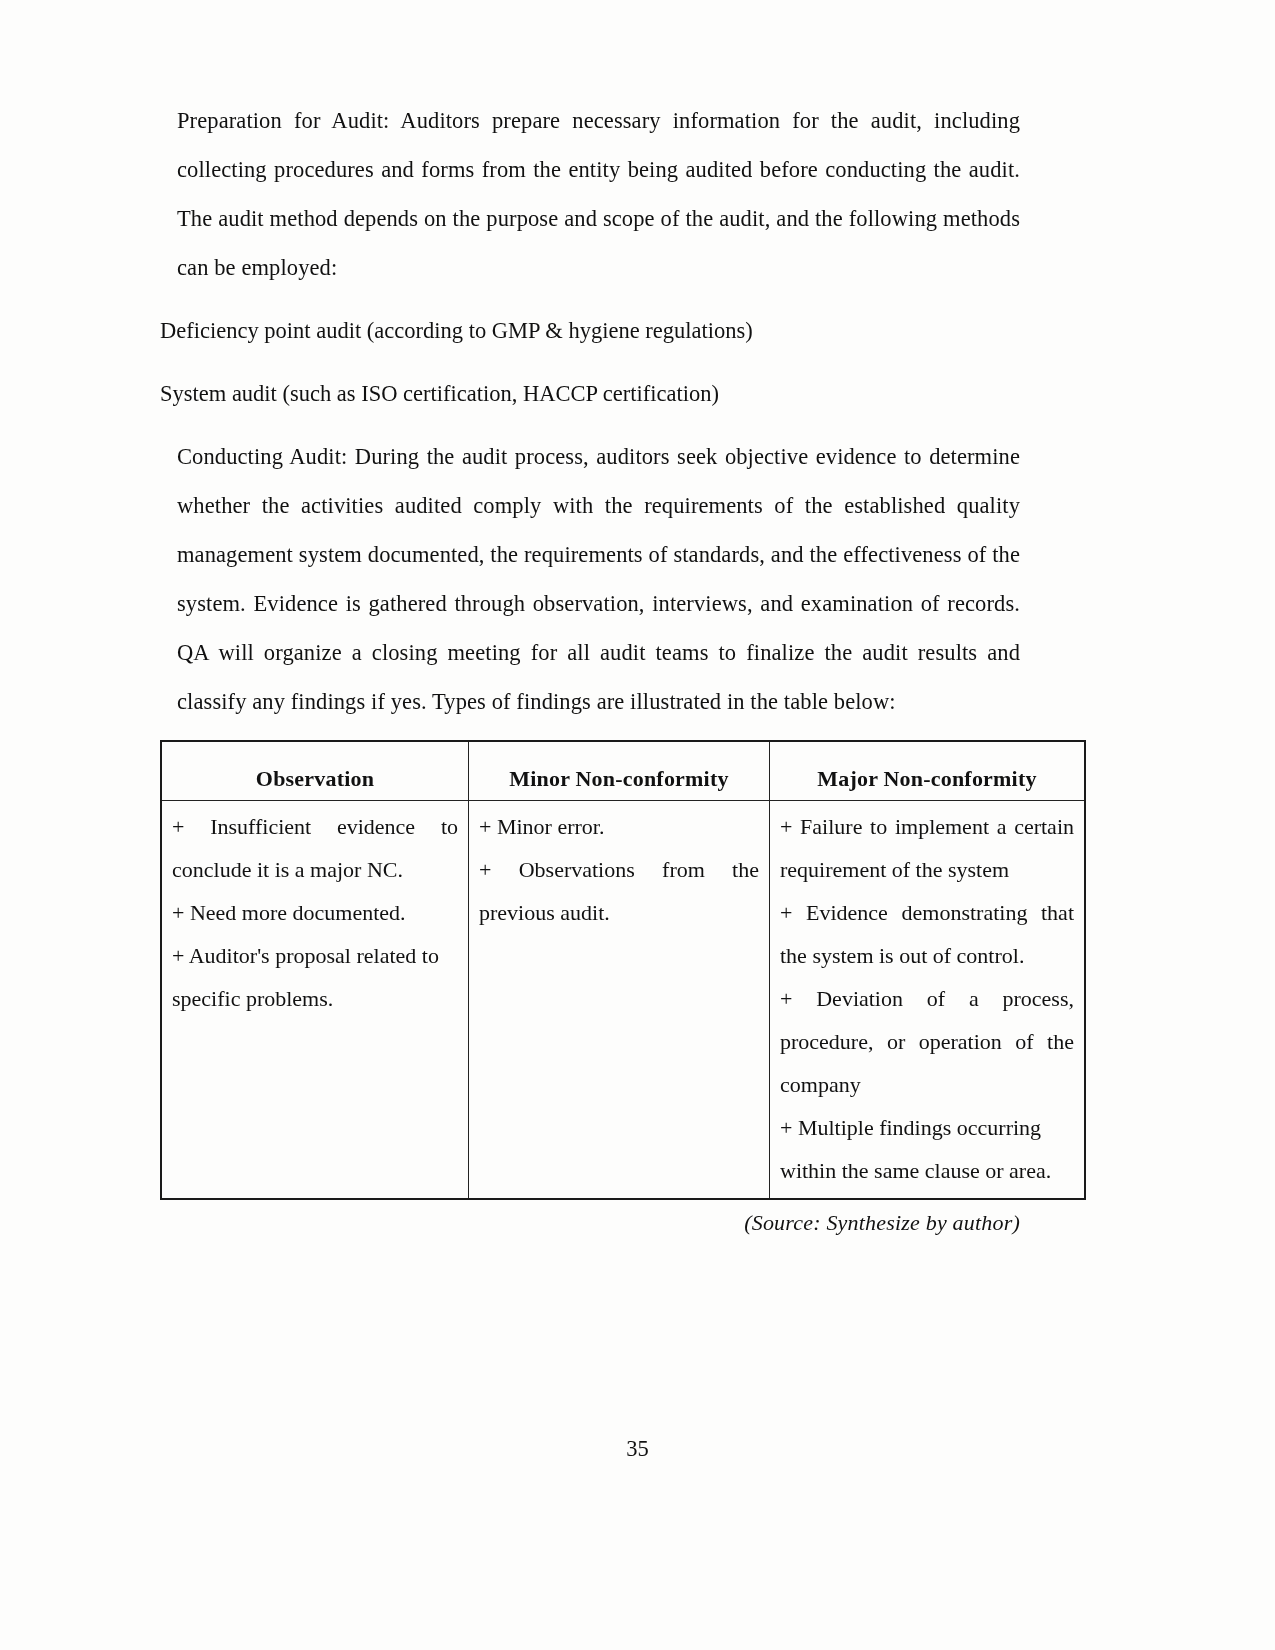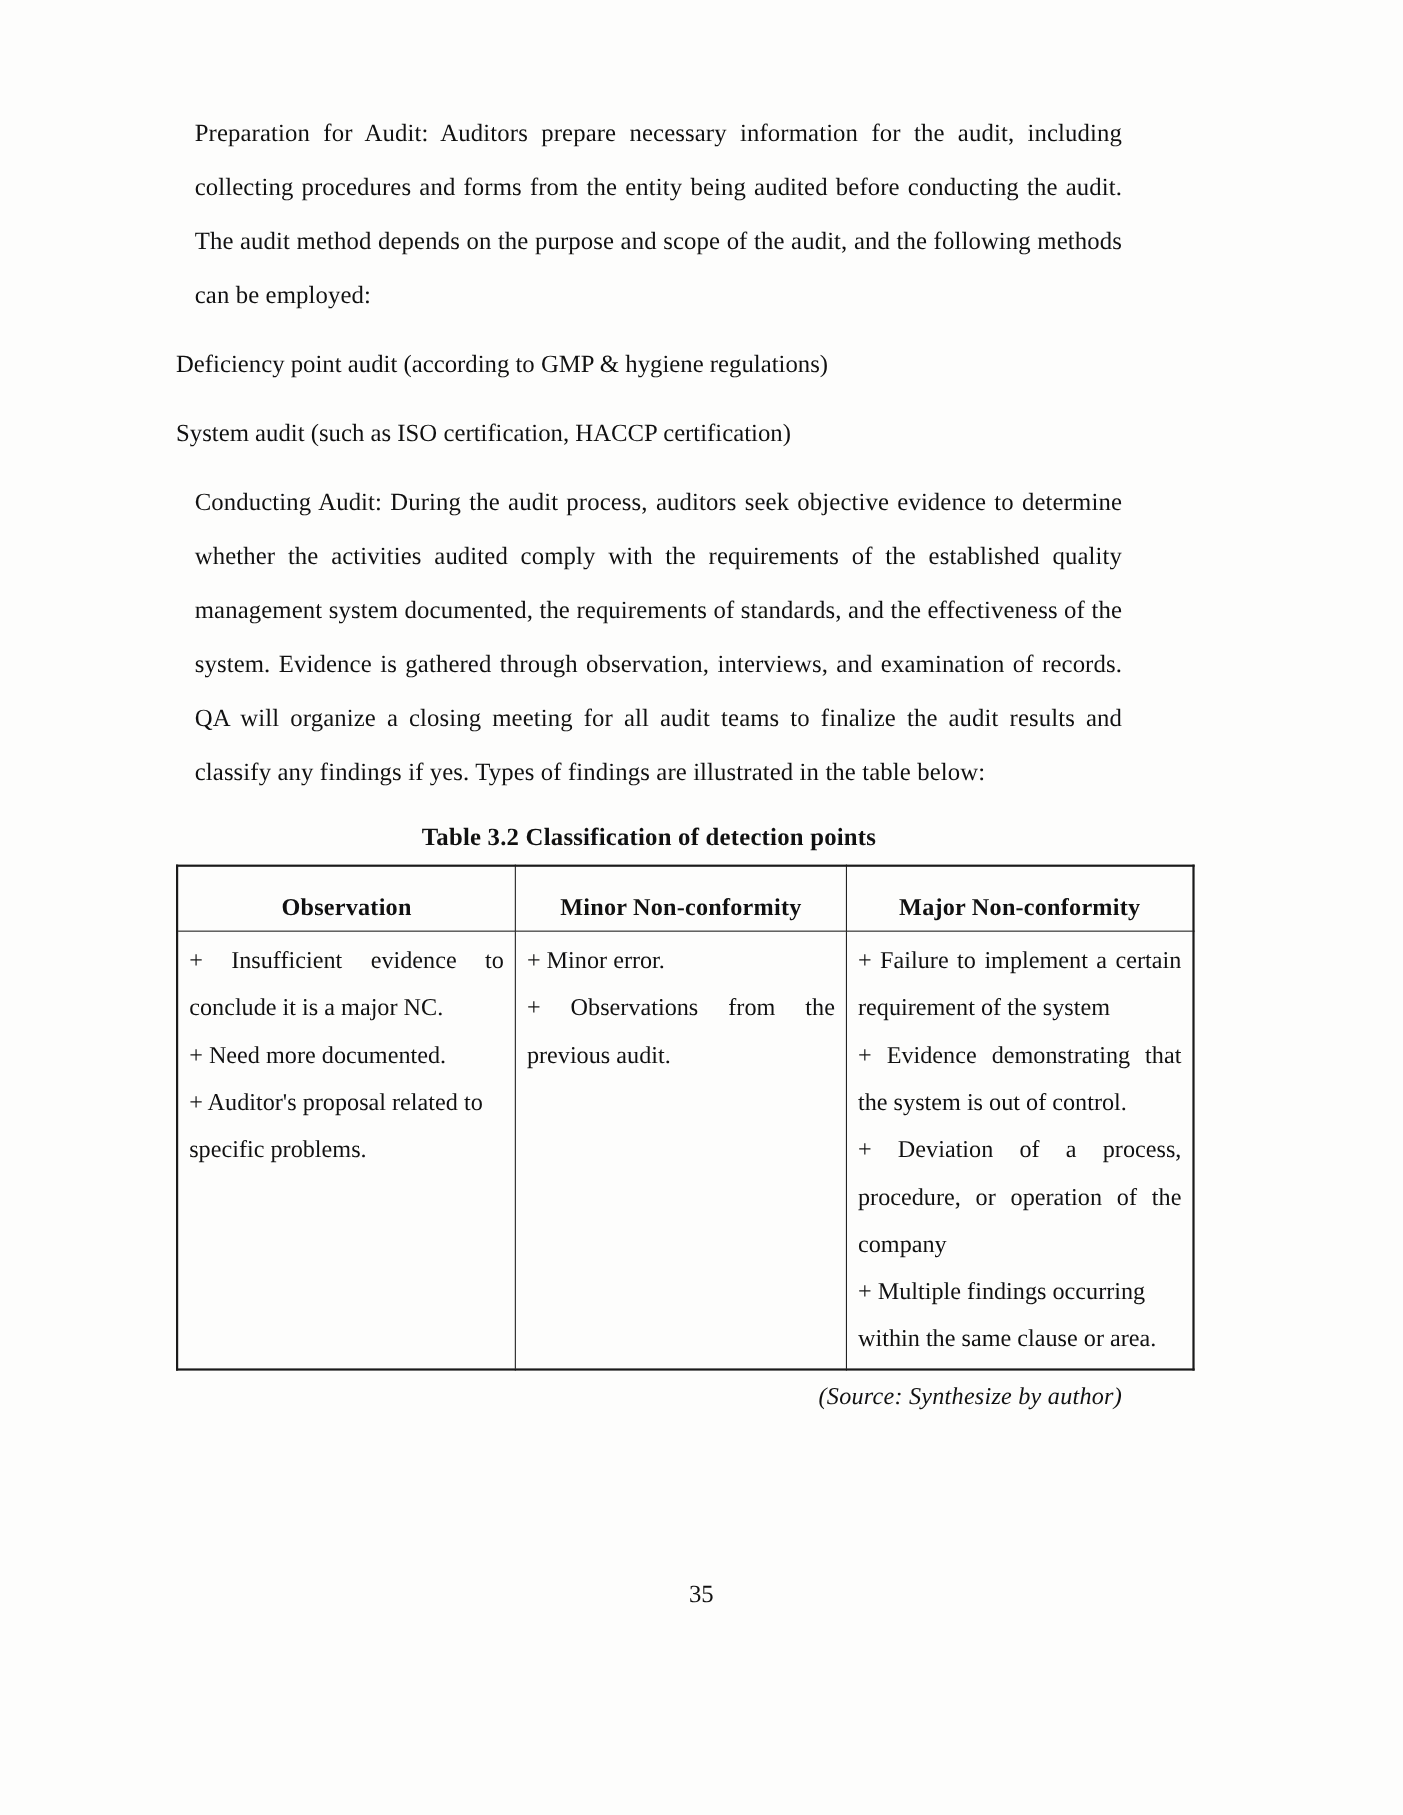--- a/index.html
+++ b/index.html
@@ -111,21 +111,20 @@
 
     <p class="para">Preparation for Audit: Auditors prepare necessary information for the audit, including collecting procedures and forms from the entity being audited before conducting the audit. The audit method depends on the purpose and scope of the audit, and the following methods can be employed:</p>
 
     <p class="single">Deficiency point audit (according to GMP &amp; hygiene regulations)</p>
 
     <p class="single">System audit (such as ISO certification, HACCP certification)</p>
 
 
     <p class="para">Conducting Audit: During the audit process, auditors seek objective evidence to determine whether the activities audited comply with the requirements of the established quality management system documented, the requirements of standards, and the effectiveness of the system. Evidence is gathered through observation, interviews, and examination of records. QA will organize a closing meeting for all audit teams to finalize the audit results and classify any findings if yes. Types of findings are illustrated in the table below:</p>
 
-    <div class="table-title">Table 3.2 Classification of detection points</div>
 
     <table class="detect">
       <thead>
         <tr>
           <th class="h1">Observation</th>
           <th class="h2">Minor Non-conformity</th>
           <th class="h3">Major Non-conformity</th>
         </tr>
       </thead>
       <tbody>

